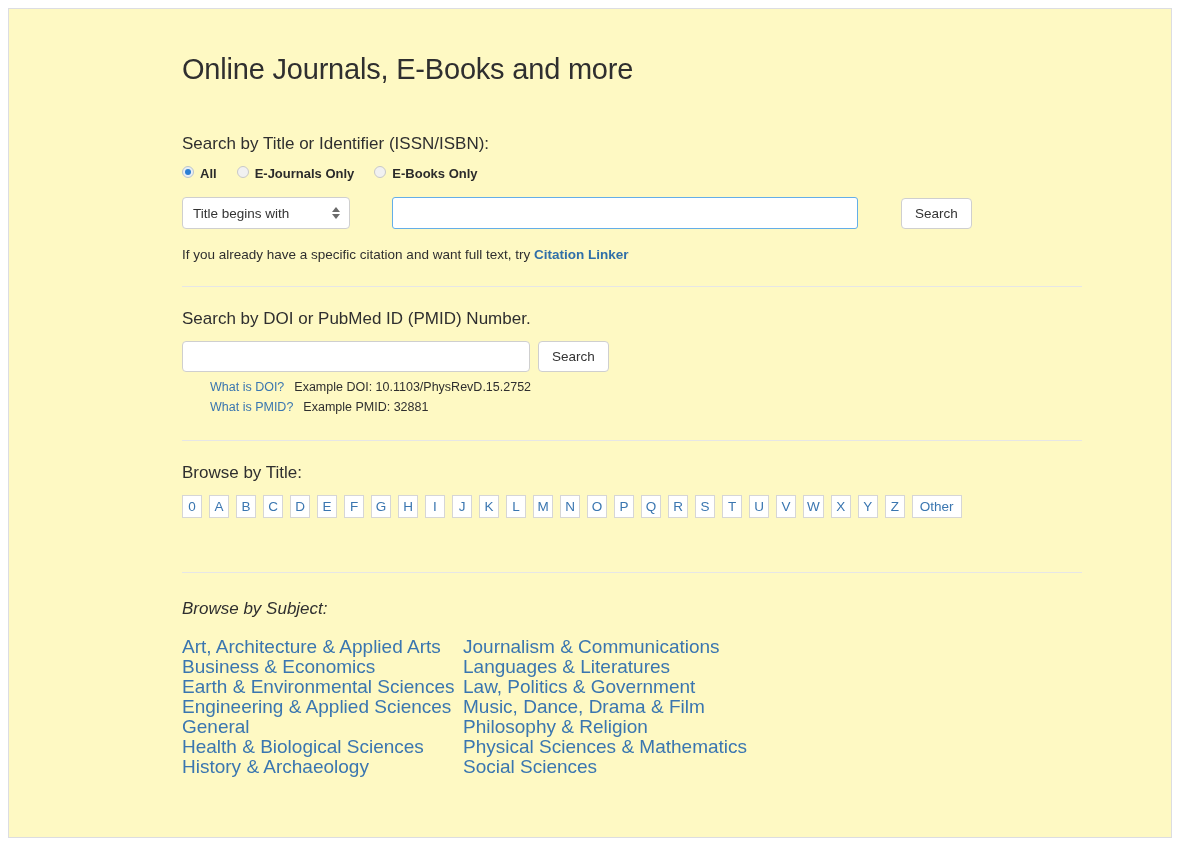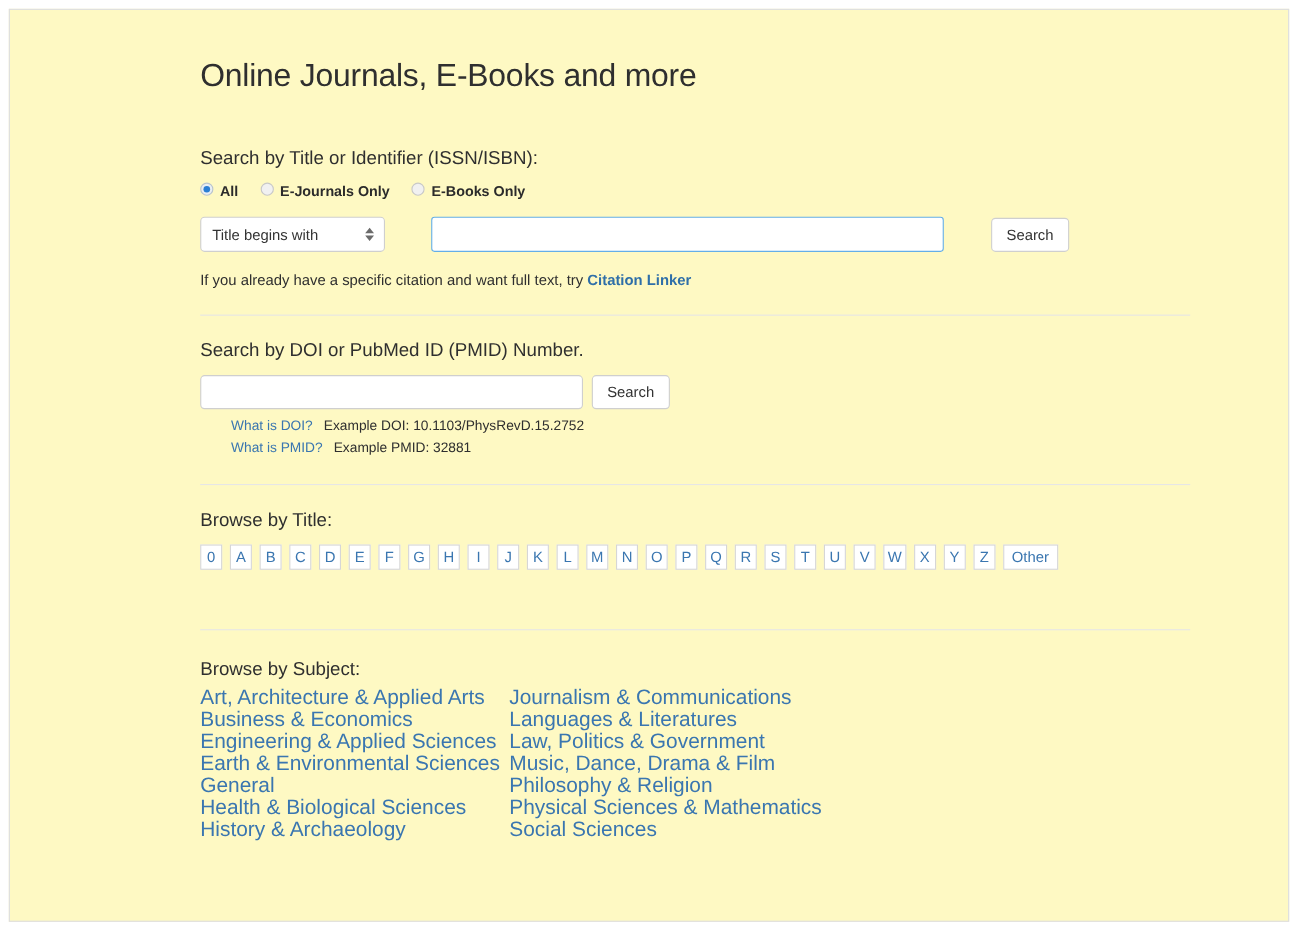--- a/index.html
+++ b/index.html
@@ -342,27 +342,27 @@
           <a class="letter-box" href="#">X</a>
           <a class="letter-box" href="#">Y</a>
           <a class="letter-box" href="#">Z</a>
           <a class="letter-box wide" href="#">Other</a>
         </div>
     </div>
 
     <hr class="divider" style="margin-top:54px;margin-bottom:26px;">
 
     <div>
-      <div class="section-heading" style="margin-bottom:6px;">Browse by Subject:</div>
+      <div class="section-heading" style="margin-bottom:18px;font-style:italic;">Browse by Subject:</div>
       <div class="subjects">
         <div class="subject-col first" id="subject-col-left">
             <a class="subject-link" href="#">Art, Architecture &amp; Applied Arts</a>
             <a class="subject-link" href="#">Business &amp; Economics</a>
+            <a class="subject-link" href="#">Earth &amp; Environmental Sciences</a>
             <a class="subject-link" href="#">Engineering &amp; Applied Sciences</a>
-            <a class="subject-link" href="#">Earth &amp; Environmental Sciences</a>
             <a class="subject-link" href="#">General</a>
             <a class="subject-link" href="#">Health &amp; Biological Sciences</a>
             <a class="subject-link" href="#">History &amp; Archaeology</a>
           </div>
         <div class="subject-col" id="subject-col-right">
             <a class="subject-link" href="#">Journalism &amp; Communications</a>
             <a class="subject-link" href="#">Languages &amp; Literatures</a>
             <a class="subject-link" href="#">Law, Politics &amp; Government</a>
             <a class="subject-link" href="#">Music, Dance, Drama &amp; Film</a>
             <a class="subject-link" href="#">Philosophy &amp; Religion</a>

